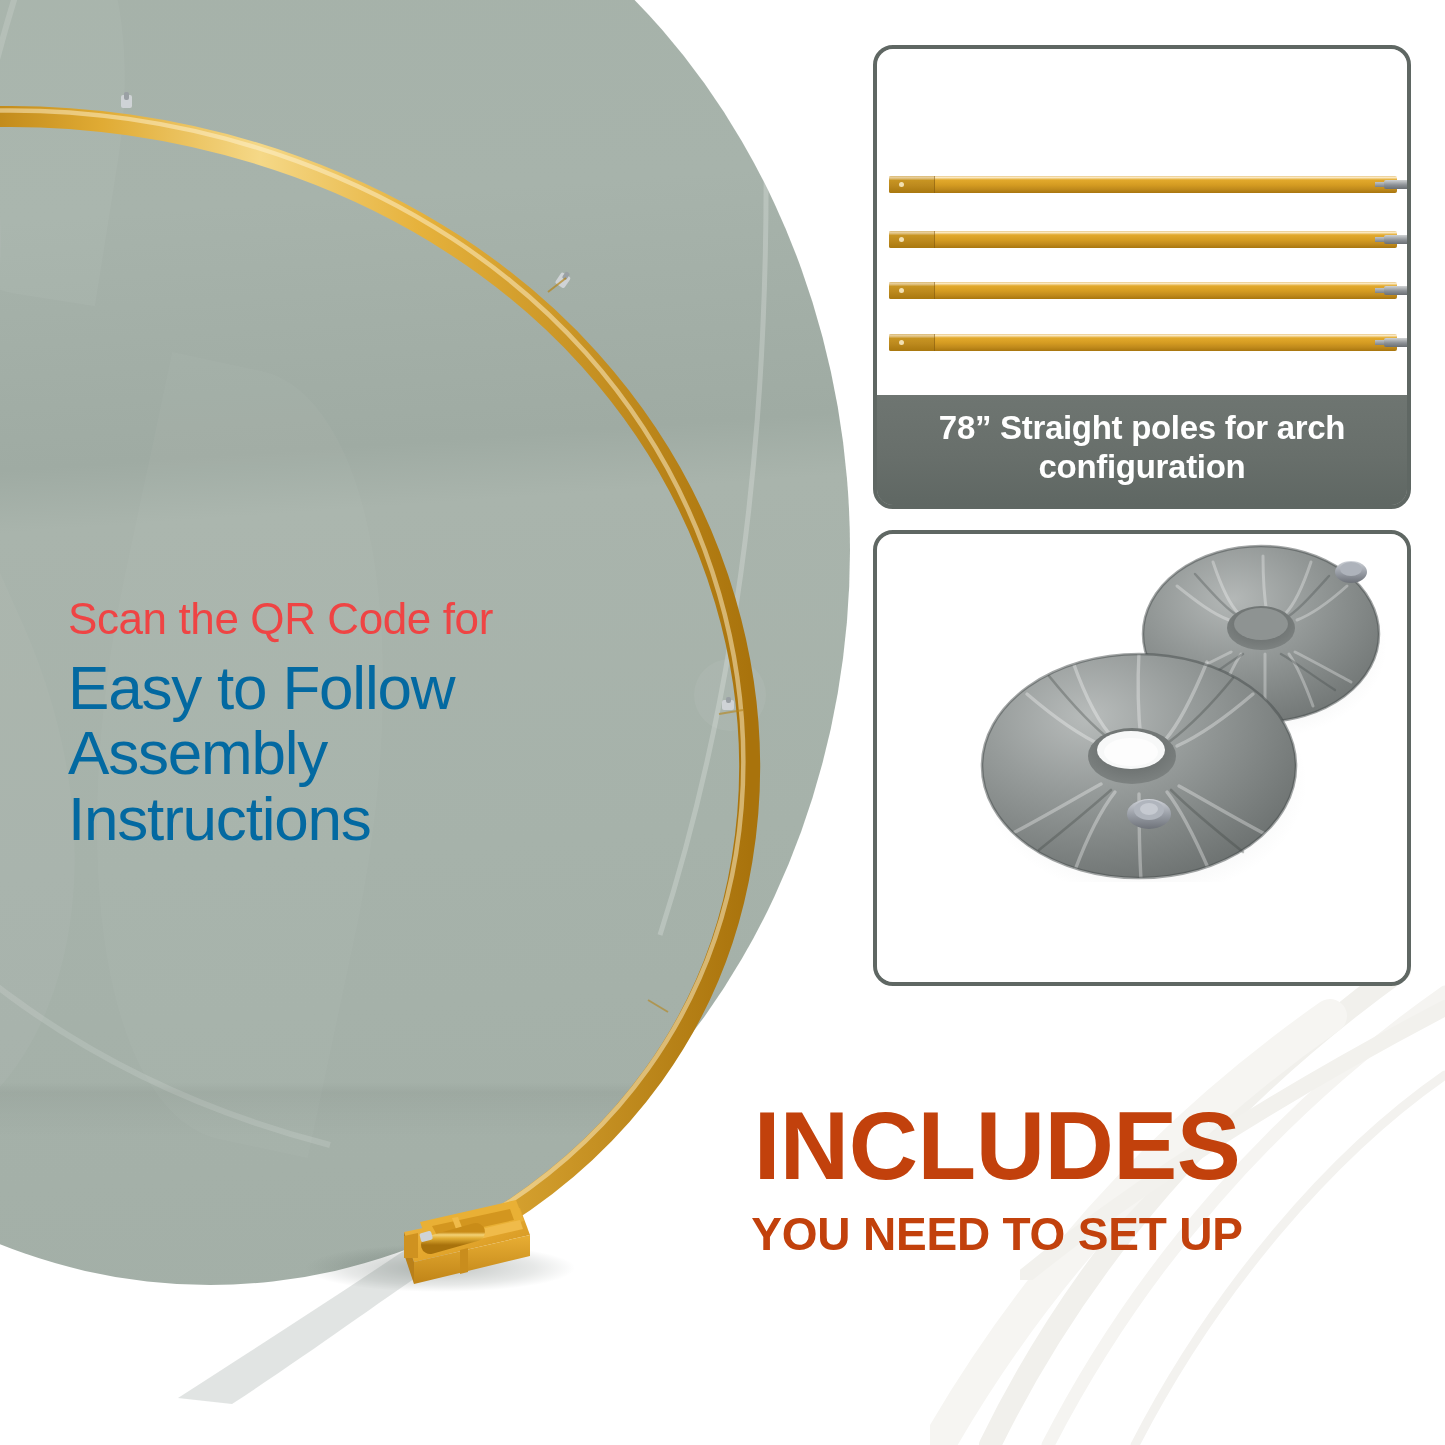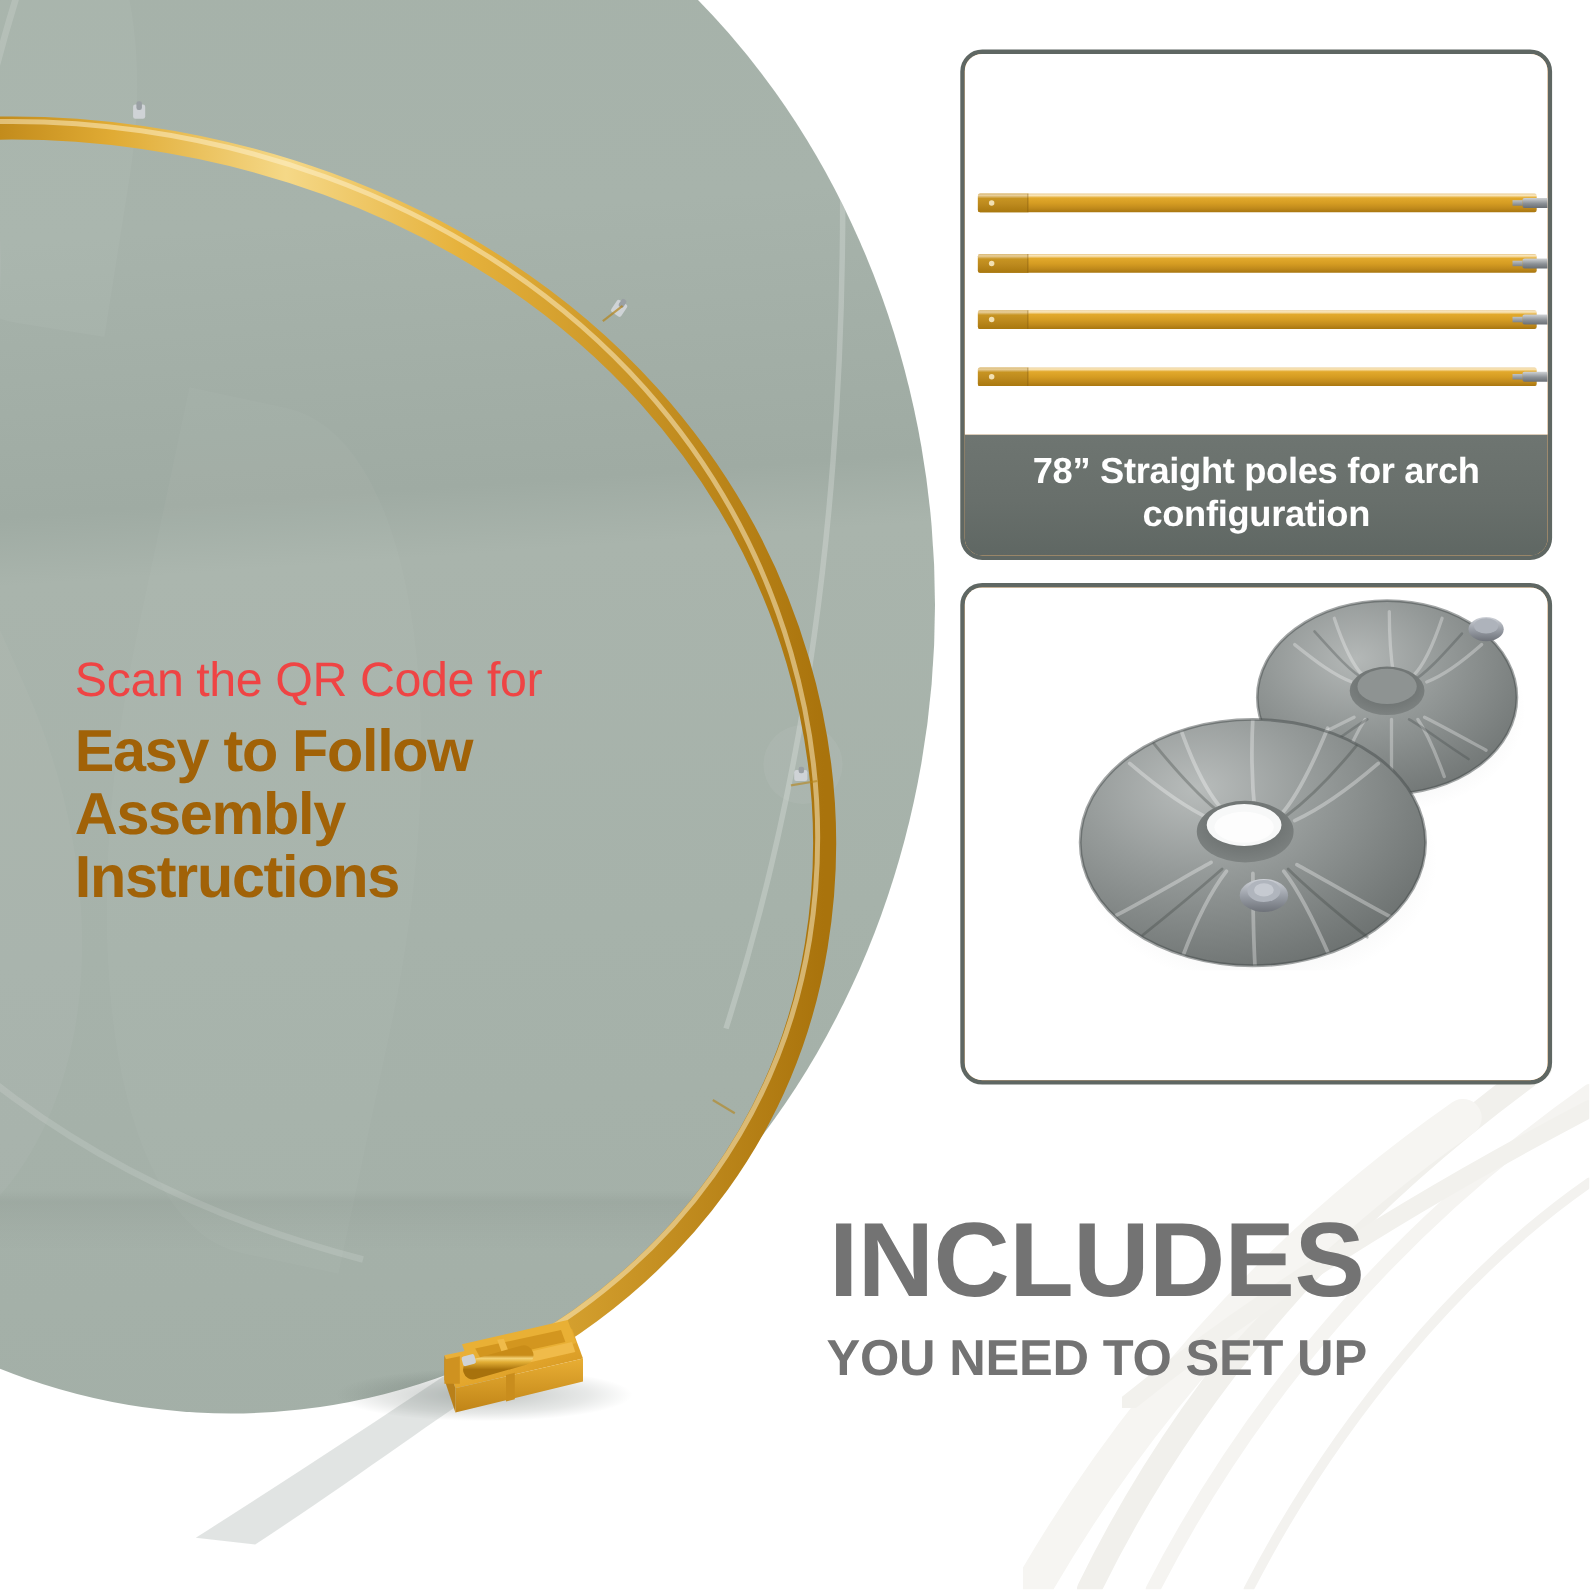--- a/index.html
+++ b/index.html
@@ -62,34 +62,34 @@
   .copy-eyebrow {
     font-size:44px;
     line-height:1.06;
     color:#ef4444;
     font-weight:400;
     letter-spacing:-0.4px;
     white-space:nowrap;
   }
   .copy-headline {
     margin-top:12px;
-    font-size:54px;
+    font-size:62px;
     line-height:1.06;
-    color:#a16207;
-    font-weight:700;
+    color:#0369a1;
+    font-weight:400;
     letter-spacing:-1.2px;
   }
   .copy-headline span { display:block; }
 
   
   .card {
     position:absolute;
     border:4px solid #5f6763;
     border-radius:20px;
-    background:#fdba74;
+    background:#a3a3a3;
     overflow:hidden;
     display:flex;
     flex-direction:column;
   }
   #card-poles { left:873px; top:45px; width:538px; height:464px; }
   #card-bags  { left:873px; top:530px; width:538px; height:456px; }
 
   .card-media {
     position:relative;
     flex:1 1 auto;
@@ -165,21 +165,21 @@
     background:linear-gradient(to bottom,#bfc3c6,#7d8287);
   }
 
   
   .includes-block {
     position:absolute;
     right:42px;
     top:1098px;
     width:812px;
     text-align:center;
-    color:#737373;
+    color:#c2410c;
   }
   .includes-main {
     font-size:96px;
     font-weight:700;
     line-height:0.99;
     letter-spacing:-0.5px;
   }
   .includes-main span { display:block; }
   .includes-sub {
     margin-top:18px;

